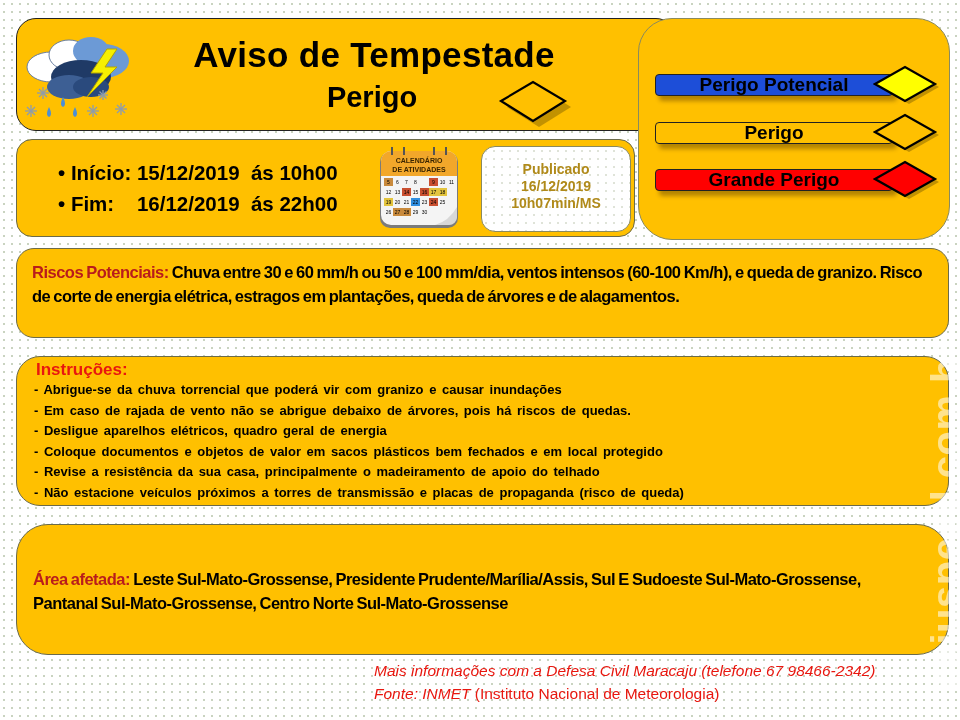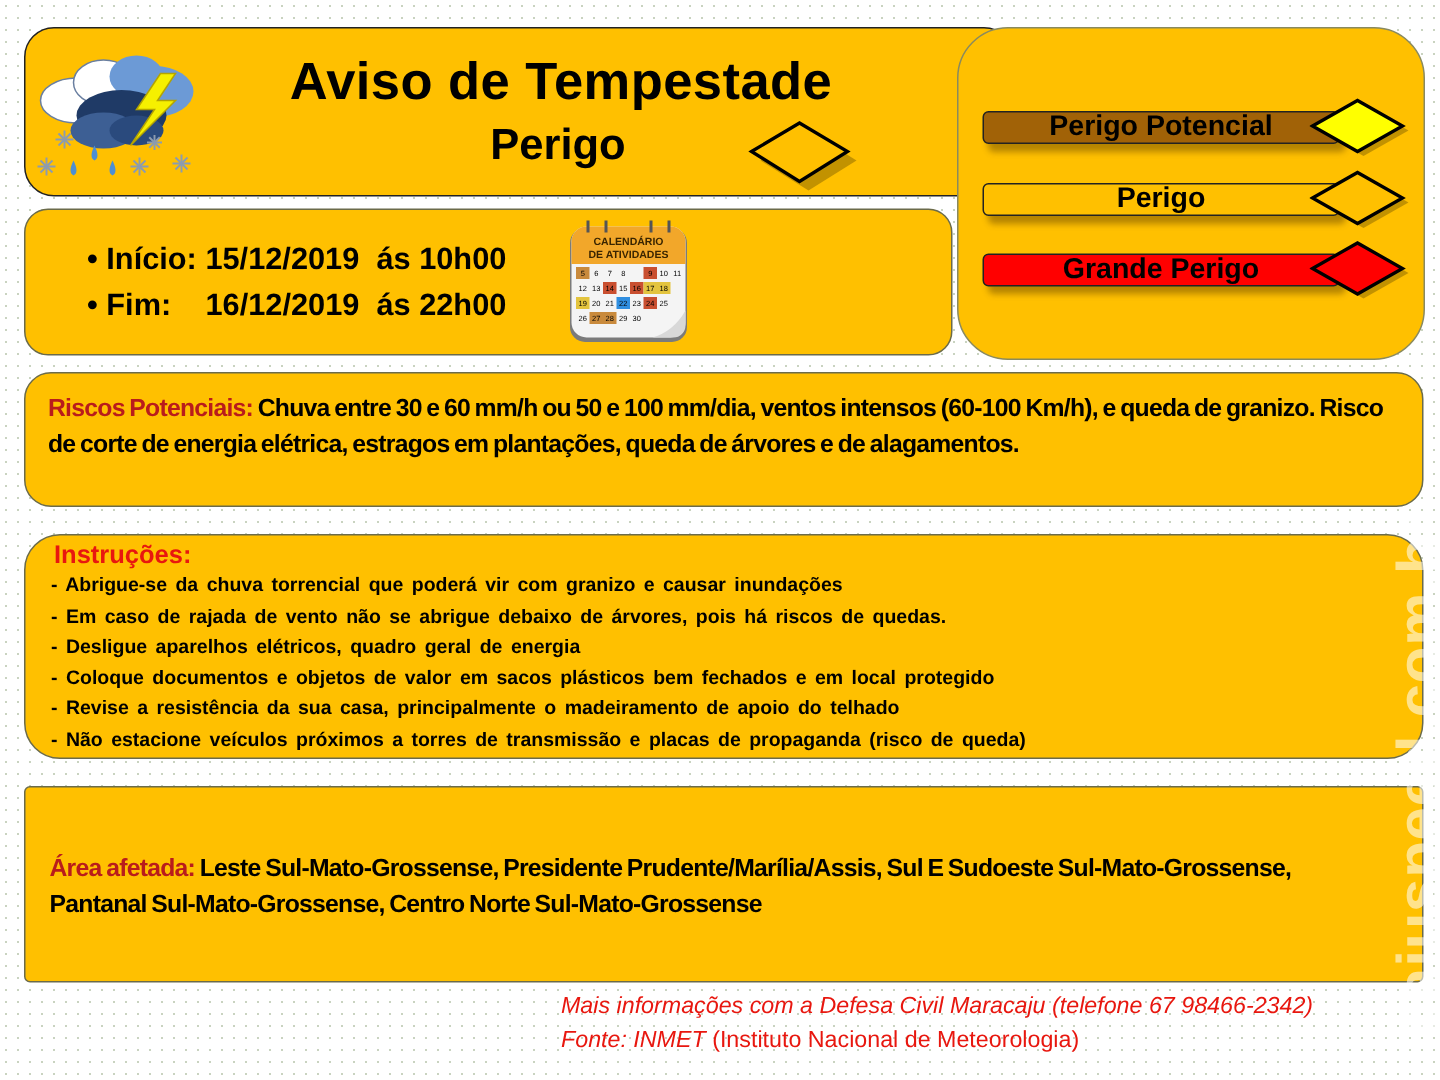--- a/index.html
+++ b/index.html
@@ -52,21 +52,21 @@
   #risks { left: 16px; top: 248px; width: 933px; height: 90px; }
   #risks-text { position: absolute; left: 15px; top: 12px; right: 20px; font-size: 16.5px; font-weight: bold; line-height: 23.5px; letter-spacing: -0.5px; word-spacing: -1px; }
   .red { color: #b91c1c; }
 
   
   #instructions { left: 16px; top: 356px; width: 933px; height: 150px; border-radius: 24px; padding-left: 20px; }
   #instr-title { position: absolute; left: 19px; top: 3px; font-size: 17px; font-weight: bold; color: #e8170f; }
   #instr-list { position: absolute; left: 17px; top: 23px; list-style: none; font-size: 13px; font-weight: bold; line-height: 20.6px; word-spacing: 2px; }
 
   
-  #area { left: 16px; top: 524px; width: 933px; height: 131px; border-radius: 4px; }
+  #area { left: 16px; top: 524px; width: 933px; height: 131px; border-radius: 32px; }
   #area-text { position: absolute; left: 16px; top: 42px; right: 40px; font-size: 16.5px; font-weight: bold; line-height: 24px; letter-spacing: -0.5px; word-spacing: -1px; }
 
   
   #footer { position: absolute; left: 374px; top: 659px; color: #e8170f; font-size: 15.5px; line-height: 23px; }
   #footer .it { font-style: italic; }
 
   
   #watermark {
     position: absolute; left: 924px; top: 690px; transform-origin: 0 0; transform: rotate(-90deg);
     color: rgba(255,255,255,0.55); font-size: 40px; font-weight: bold; letter-spacing: 0.5px; white-space: nowrap;
@@ -131,21 +131,21 @@
   <div id="subtitle">Perigo</div>
   <svg id="header-diamond" width="80" height="50" viewBox="0 0 80 50">
     <polygon points="8,24 40,4 72,24 40,44" fill="rgba(80,60,0,0.35)" transform="translate(4,4)"></polygon>
     <polygon points="6,22 38,3 70,22 38,42" fill="#ffc000" stroke="#000" stroke-width="2.2"></polygon>
   </svg>
 </div>
 
 <div id="severity" class="panel">
 
   <div class="sev-row" style="top:46px">
-    <div class="sev-bar" style="background:#a16207">Perigo Potencial</div>
+    <div class="sev-bar" style="background:#1d4ed8">Perigo Potencial</div>
     <svg class="sev-diamond" width="68" height="40" viewBox="0 0 68 40">
       <polygon points="6,22 36,5 66,22 36,39" fill="rgba(80,60,0,0.35)"></polygon>
       <polygon points="2,19 32,2 62,19 32,36" fill="#ffff00" stroke="#000" stroke-width="2.2"></polygon>
     </svg>
   </div>
 
   <div class="sev-row" style="top:94px">
     <div class="sev-bar" style="background:#ffc000">Perigo</div>
     <svg class="sev-diamond" width="68" height="40" viewBox="0 0 68 40">
       <polygon points="6,22 36,5 66,22 36,39" fill="rgba(80,60,0,0.35)"></polygon>
@@ -213,20 +213,25 @@
         <text x="65.5" y="58">25</text>
       <text x="11.5" y="68">26</text>
         <text x="20.5" y="68">27</text>
         <text x="29.5" y="68">28</text>
         <text x="38.5" y="68">29</text>
         <text x="47.5" y="68">30</text>
     </g>
     <path d="M58 79 q14 -4 22 -18 v10 a8 8 0 0 1 -8 8z" fill="#d8d8d8"></path>
   </svg>
 
+  <div id="published">
+    <div>Publicado</div>
+    <div>16/12/2019</div>
+    <div>10h07min/MS</div>
+  </div>
 </div>
 
 <div id="risks" class="panel">
   <div id="risks-text"><span class="red">Riscos Potenciais:</span><span> Chuva entre 30 e 60 mm/h ou 50 e 100 mm/dia, ventos intensos (60-100 Km/h), e queda de granizo. Risco de corte de energia elétrica, estragos em plantações, queda de árvores e de alagamentos.</span></div>
 </div>
 
 <div id="instructions" class="panel">
   <div id="instr-title">Instruções:</div>
   <ul id="instr-list">
     <li>- Abrigue-se  da chuva torrencial  que poderá vir com granizo  e causar  inundações</li>

